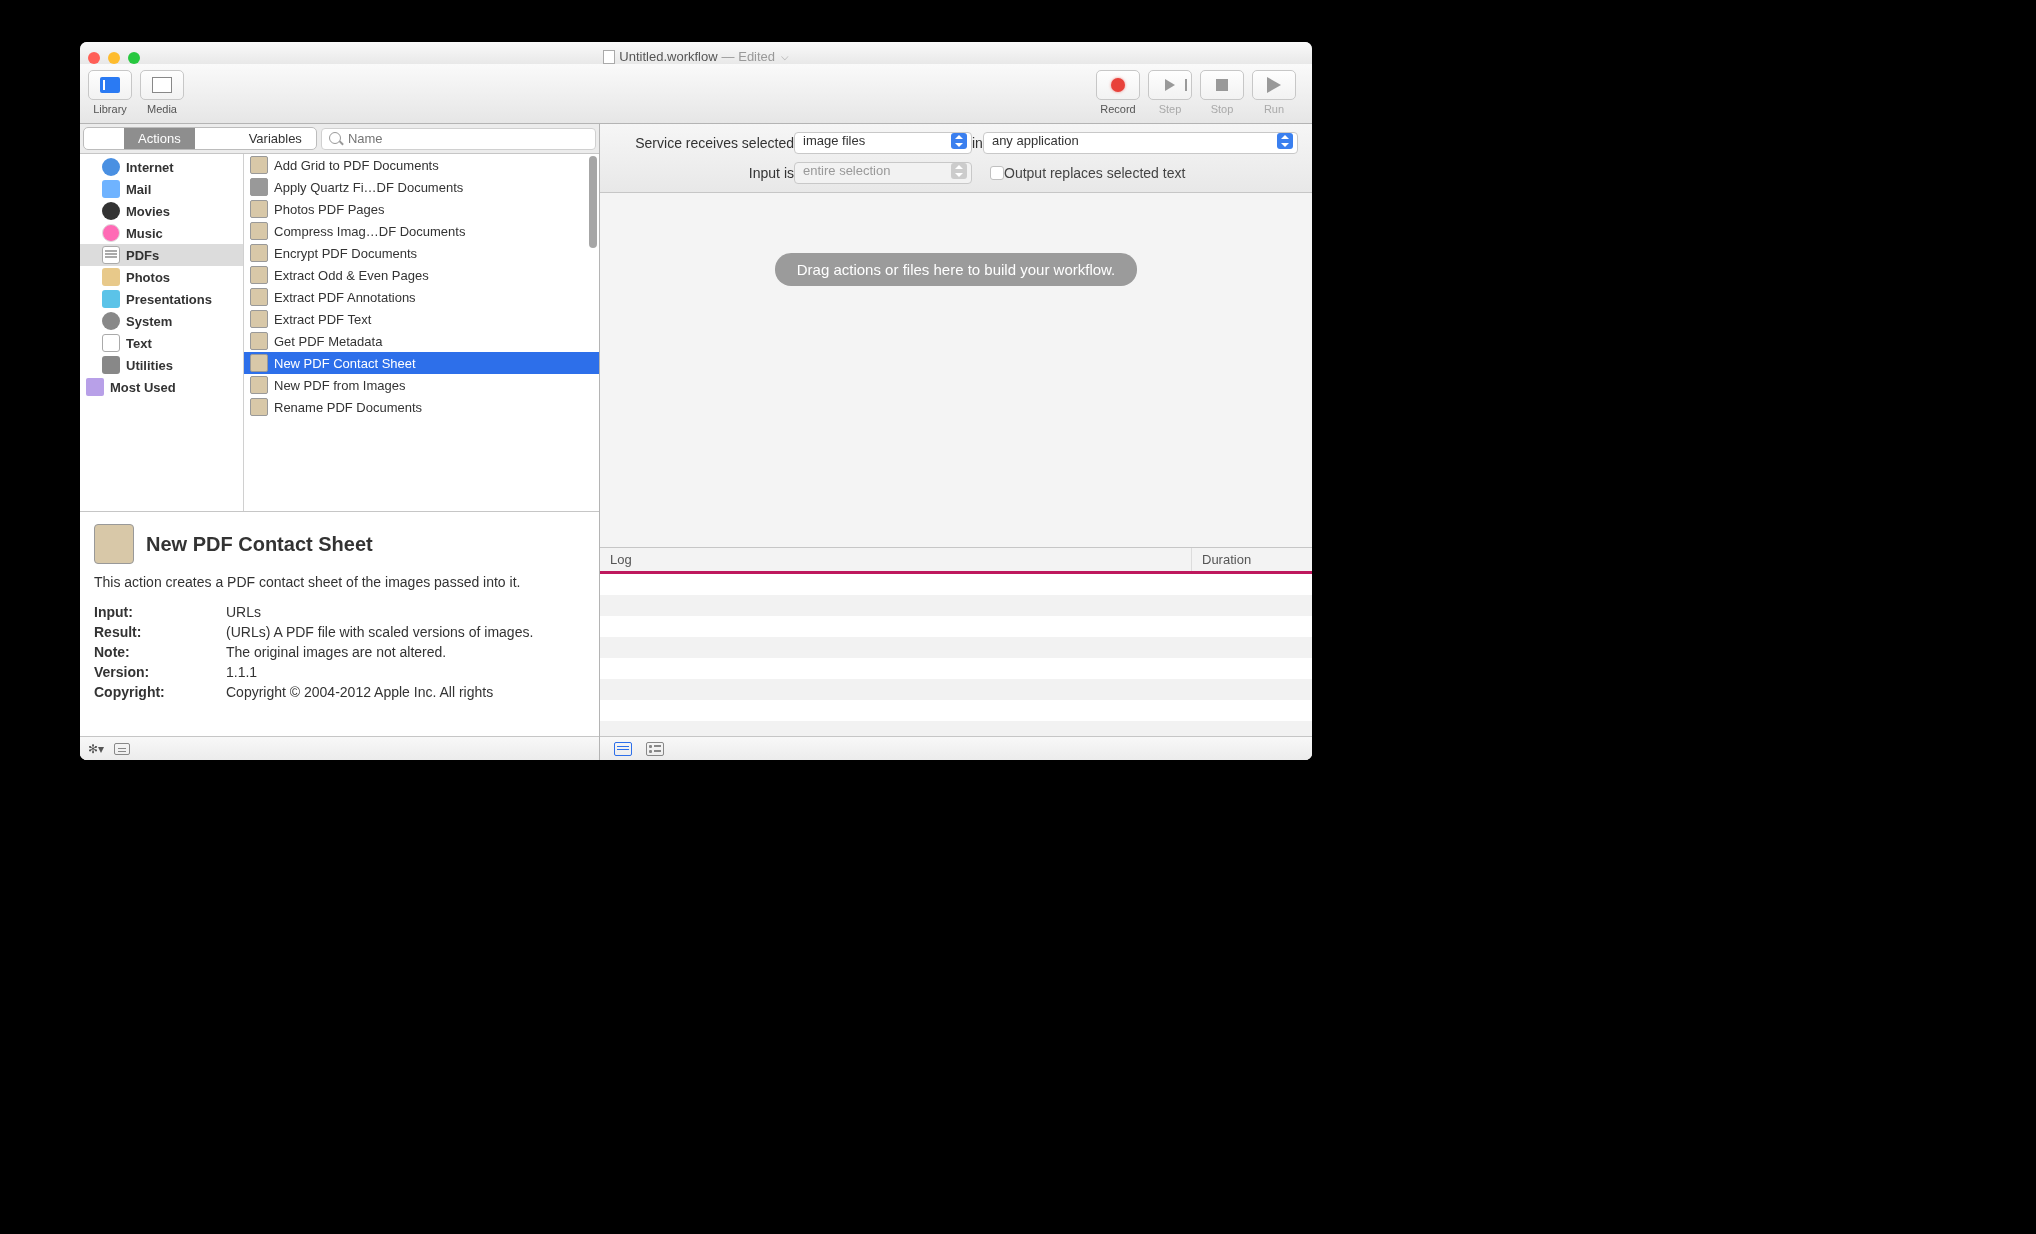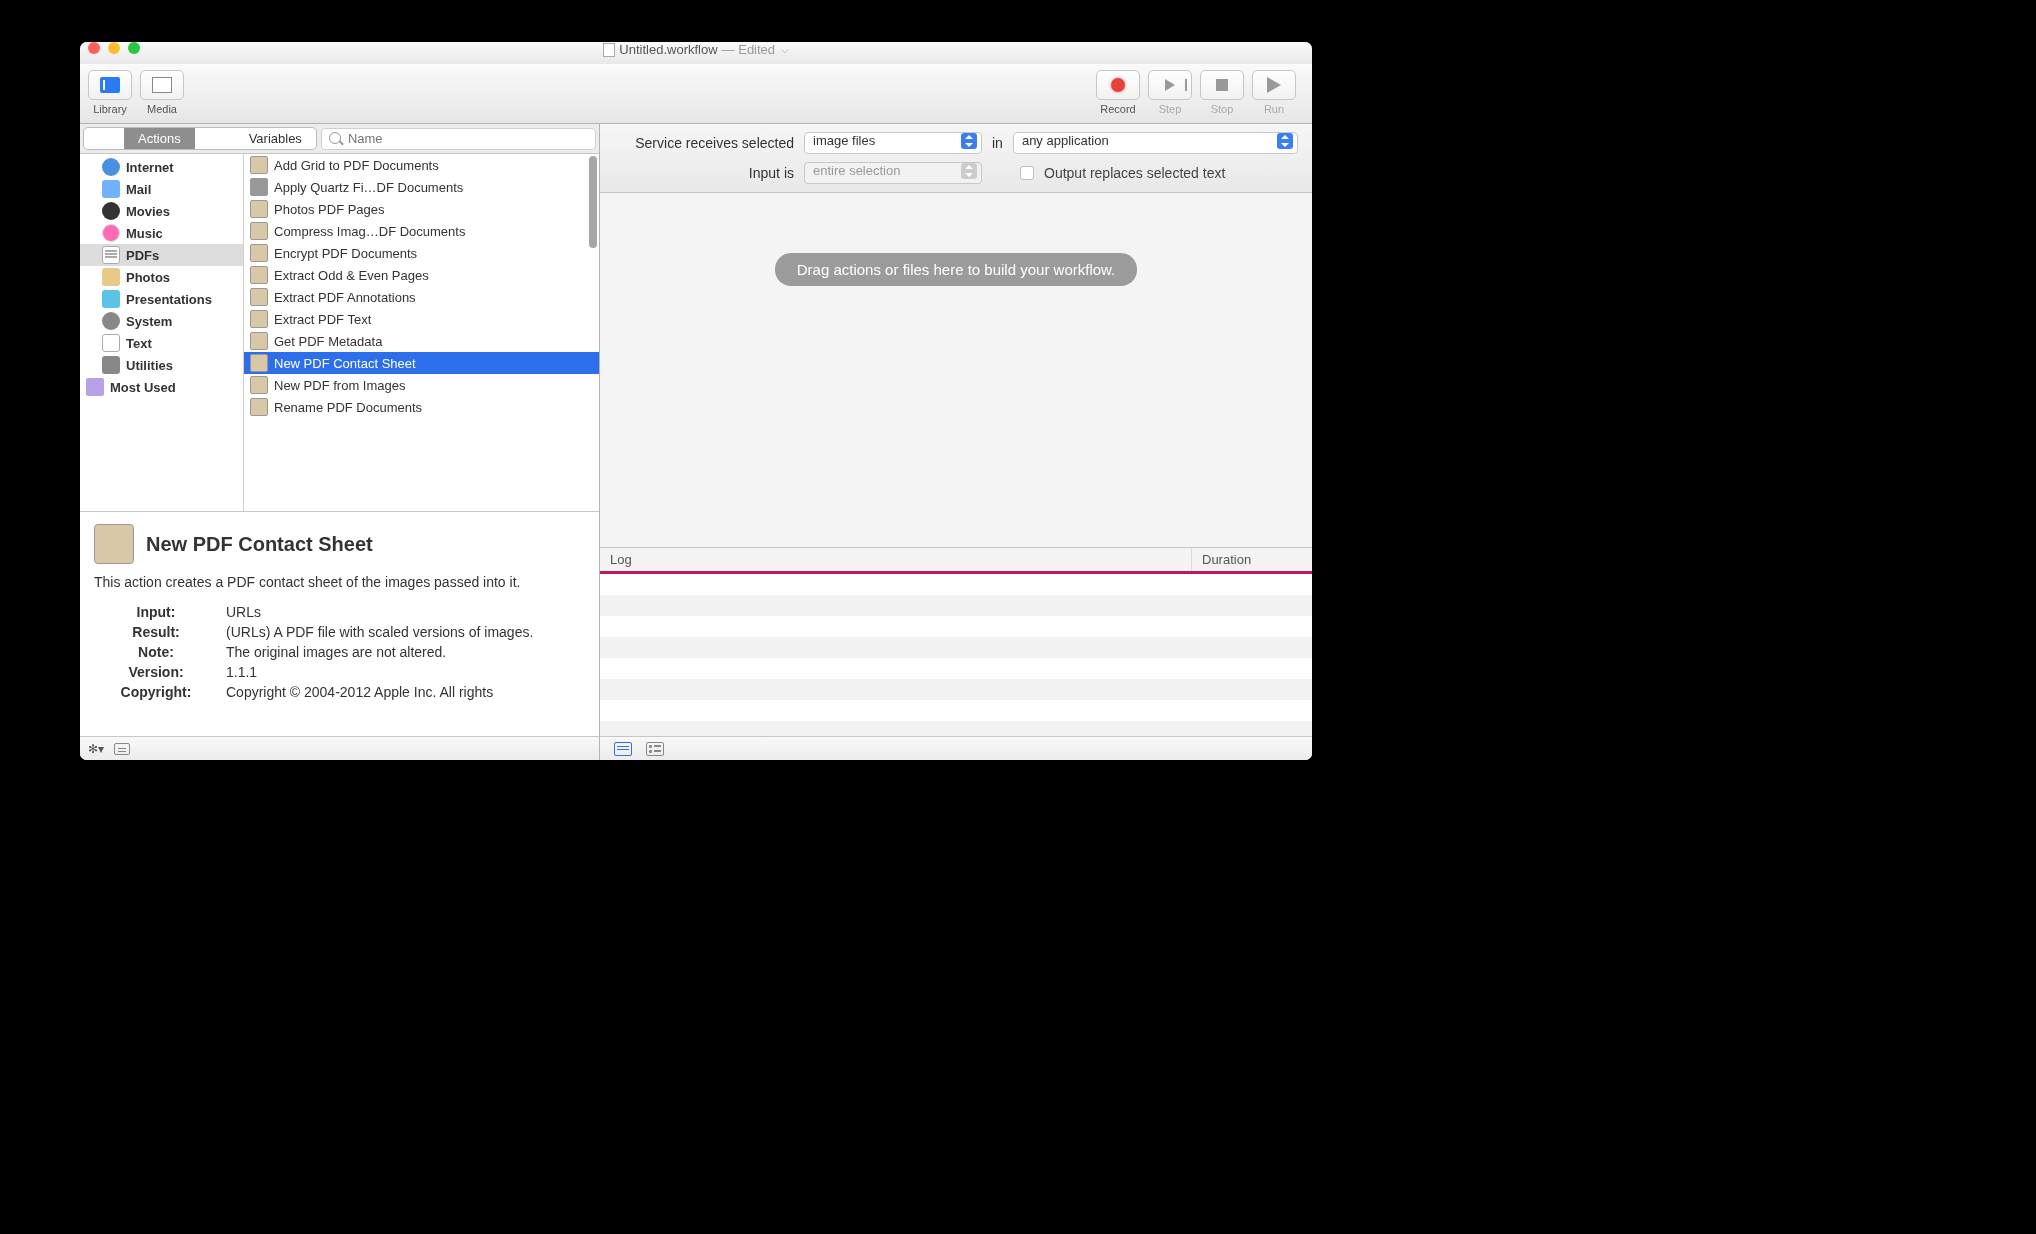--- a/index.html
+++ b/index.html
@@ -1,18 +1,18 @@
 <!DOCTYPE html>
 <html><head>
 <meta charset="utf-8">
 <style>
 * { box-sizing: border-box; margin: 0; padding: 0; }
 body { background: #000; font-family: -apple-system, "Helvetica Neue", Arial, sans-serif; font-size: 13px; color: #333; width: 2036px; height: 1234px; position: relative; }
 .window { position: absolute; left: 80px; top: 42px; width: 1232px; height: 718px; background: #ececec; border-radius: 7px; box-shadow: 0 20px 60px rgba(0,0,0,0.4); display: flex; flex-direction: column; overflow: hidden; }
-.titlebar { height: 22px; background: linear-gradient(#fafafa,#e8e8e8); display: flex; align-items: flex-start; padding: 0 8px; position: relative; flex-shrink:0; }
+.titlebar { height: 22px; background: linear-gradient(#fafafa,#e8e8e8); display: flex; align-items: flex-end; padding: 0 8px; position: relative; flex-shrink:0; }
 .traffic { display: flex; gap: 8px; }
 .dot { width: 12px; height: 12px; border-radius: 50%; }
 .dot.r { background: #ff5f57; } .dot.y { background: #febc2e; } .dot.g { background: #28c840; }
 .title-center { position:absolute; left:0; right:0; text-align:center; font-size:13px; color:#555; display:flex; justify-content:center; align-items:center; gap:4px; }
 .title-doc-icon { width:12px; height:14px; background:#fff; border:1px solid #aaa; display:inline-block; }
 .title-edited { color:#999; }
 .title-chevron { color:#aaa; font-size:10px; margin-left:2px; }
 .toolbar { height: 60px; background: linear-gradient(#fafafa,#e6e6e6); border-bottom:1px solid #b4b4b4; display:flex; align-items:flex-start; padding:6px 8px 0 8px; flex-shrink:0; }
 .tb-item { display:flex; flex-direction:column; align-items:center; margin-right:8px; }
 .tb-btn { width:44px; height:30px; background:linear-gradient(#fefefe,#f2f2f2); border:1px solid #c7c7c7; border-radius:5px; display:flex; align-items:center; justify-content:center; }
@@ -61,29 +61,29 @@
 .act-ic { width:18px; height:18px; flex-shrink:0; background:#d8c8a8; border:1px solid #999; border-radius:2px; }
 .act-ic.util { background:#999; }
 .vscroll { position:absolute; right:2px; top:2px; width:8px; height:92px; background:rgba(0,0,0,0.35); border-radius:4px; }
 .detail { height:224px; overflow:auto; padding:12px 14px; background:#fff; }
 .detail-h { display:flex; align-items:center; gap:12px; margin-bottom:10px; }
 .detail-ic { width:40px; height:40px; background:#d8c8a8; border:1px solid #999; border-radius:4px; position:relative; }
 .detail-title { font-size:20px; font-weight:700; }
 .detail-desc { font-size:14px; margin-bottom:14px; }
 .detail-table { font-size:14px; }
 .detail-table .drow { display:flex; margin-bottom:4px; }
-.drow .dl { width:132px; text-align:center; font-weight:700; padding-right:8px; }
+.drow .dl { width:132px; text-align:left; font-weight:700; padding-right:8px; }
 .drow .dv { flex:1; }
 .footer { height:24px; background:linear-gradient(#f8f8f8,#ececec); border-top:1px solid #c6c6c6; display:flex; align-items:center; padding:0 8px; gap:10px; flex-shrink:0; }
 .gear { font-size:12px; color:#555; }
 .ft-toggle { width:16px; height:12px; border:1px solid #888; border-radius:2px; position:relative; }
 .ft-toggle::after { content:""; position:absolute; left:3px; right:3px; top:4px; height:1px; background:#888; box-shadow:0 3px 0 #888; }
 .right-pane { flex:1; display:flex; flex-direction:column; background:#eee; }
 .service-bar { padding:8px 14px; background:linear-gradient(#f6f6f6,#e8e8e8); border-bottom:1px solid #c6c6c6; flex-shrink:0; }
-.srow { display:flex; align-items:center; gap:10px; margin-bottom:8px; }
+.srow { display:flex; align-items:center; margin-bottom:8px; }
 .srow:last-child { margin-bottom:0; }
 .slabel { font-size:14px; text-align:right; }
 .slabel.w1 { width:180px; }
 .dropdown { background:#fff; border:1px solid #c8c8c8; border-radius:4px; height:22px; display:flex; align-items:flex-start; padding:0 4px 0 8px; font-size:13px; position:relative; }
 .dd-arrow { width:16px; height:16px; background:#3a7fef; border-radius:3px; margin-left:auto; position:relative; }
 .dd-arrow::before,.dd-arrow::after { content:""; position:absolute; left:4px; width:0; height:0; border-left:4px solid transparent; border-right:4px solid transparent; }
 .dd-arrow::before { top:2px; border-bottom:4px solid #fff; }
 .dd-arrow::after { bottom:2px; border-top:4px solid #fff; }
 .dropdown.disabled { background:#f2f2f2; color:#999; }
 .dropdown.disabled .dd-arrow { background:#ccc; }

